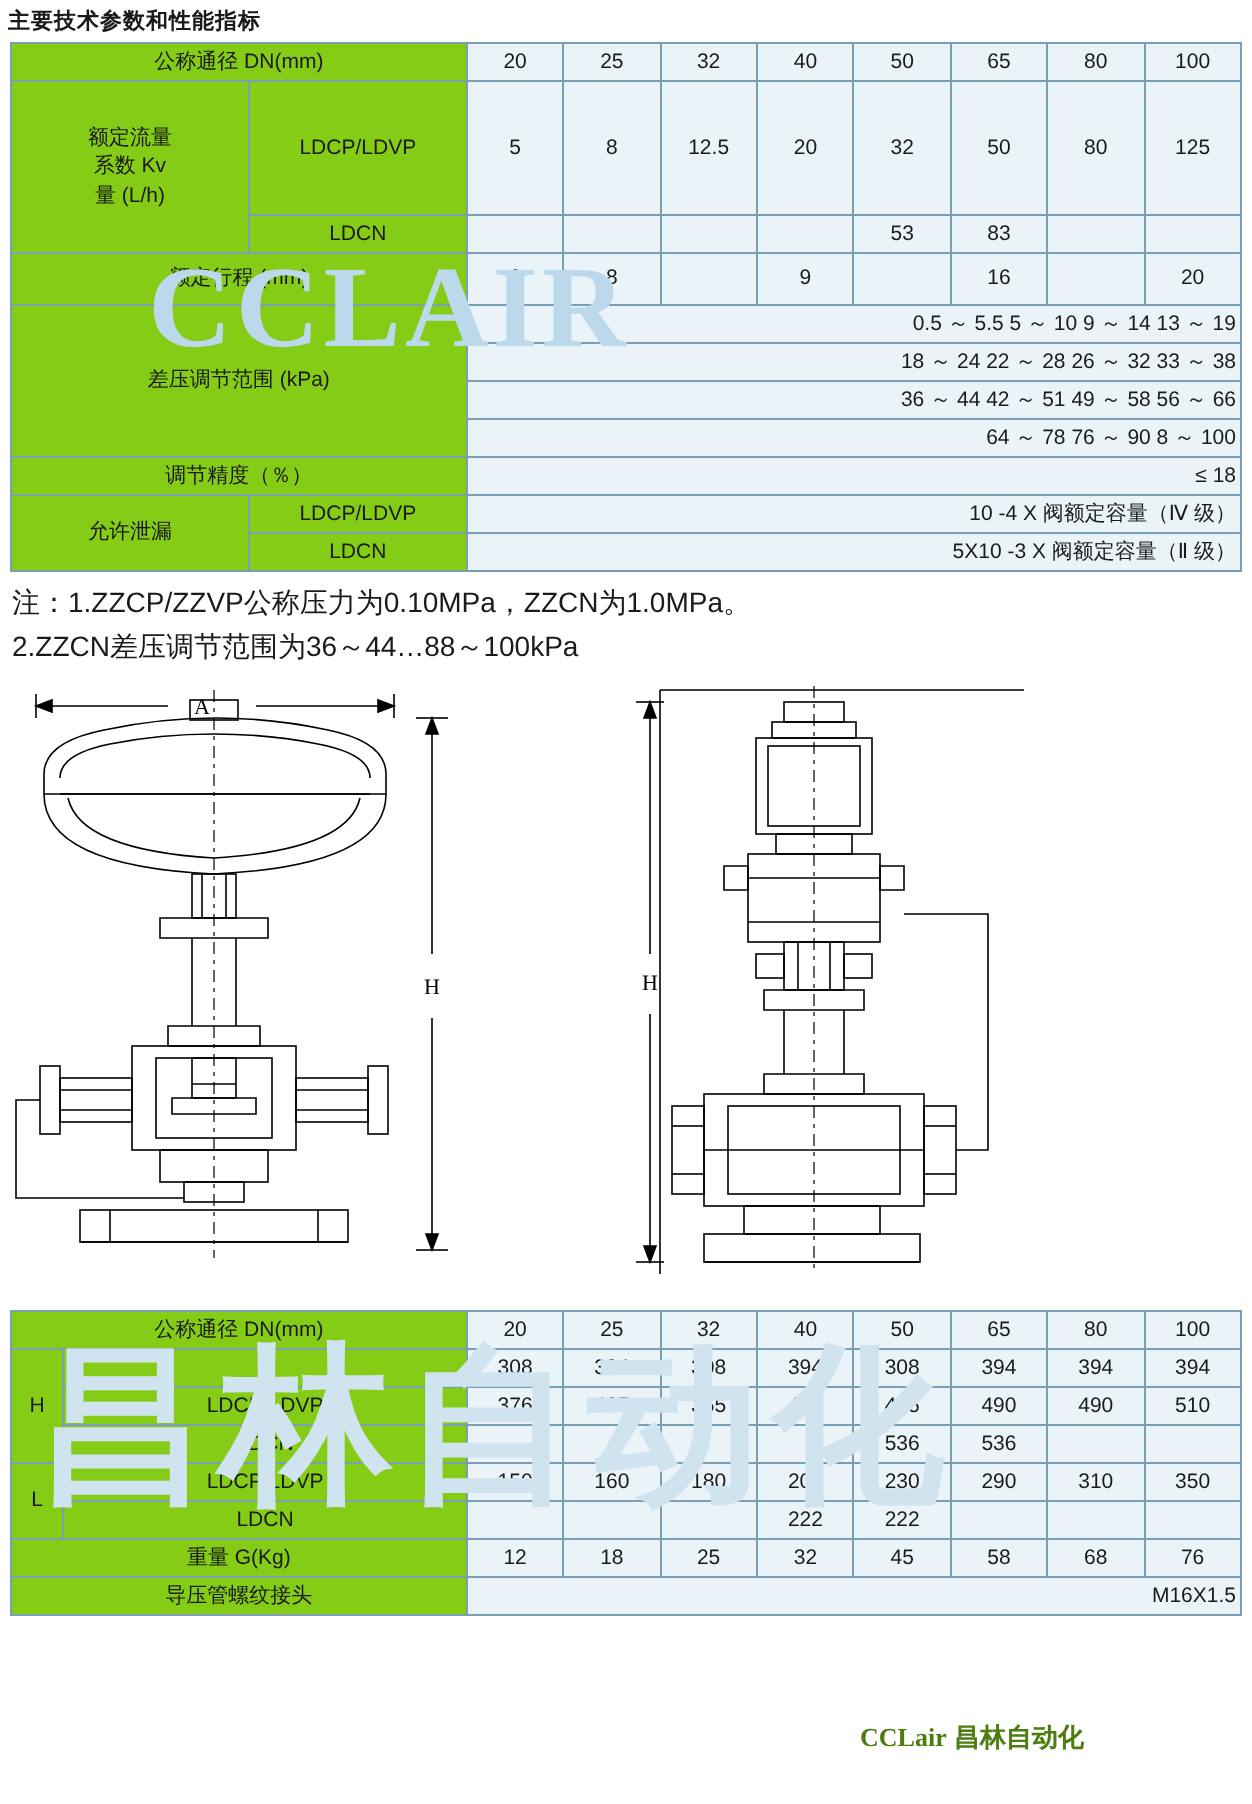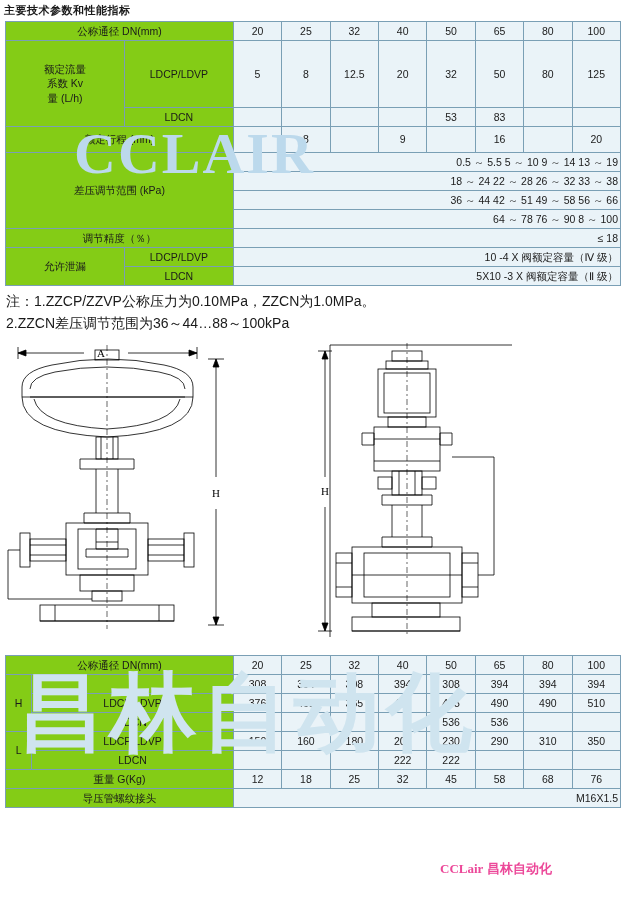--- a/index.html
+++ b/index.html
@@ -78,24 +78,24 @@
   
   .drawings {
     position: relative;
     height: 318px;
     margin-top: 2px;
   }
   .drawings svg { position: absolute; left: 0; top: 0; }
 
   .brand-bottom {
     position: absolute;
-    right: 74px; bottom: 24px;
+    right: 84px; bottom: 24px;
     font-size: 13px;
     font-weight: bold;
-    color: #ec4899;
+    color: #4d7c0f;
   }
   .brand-bottom .en { font-family: "Liberation Serif", serif; }
 
   .dim-label {
     font-size: 11px;
     font-family: "Liberation Serif", serif;
   }
 </style>
 </head>
 <body>

